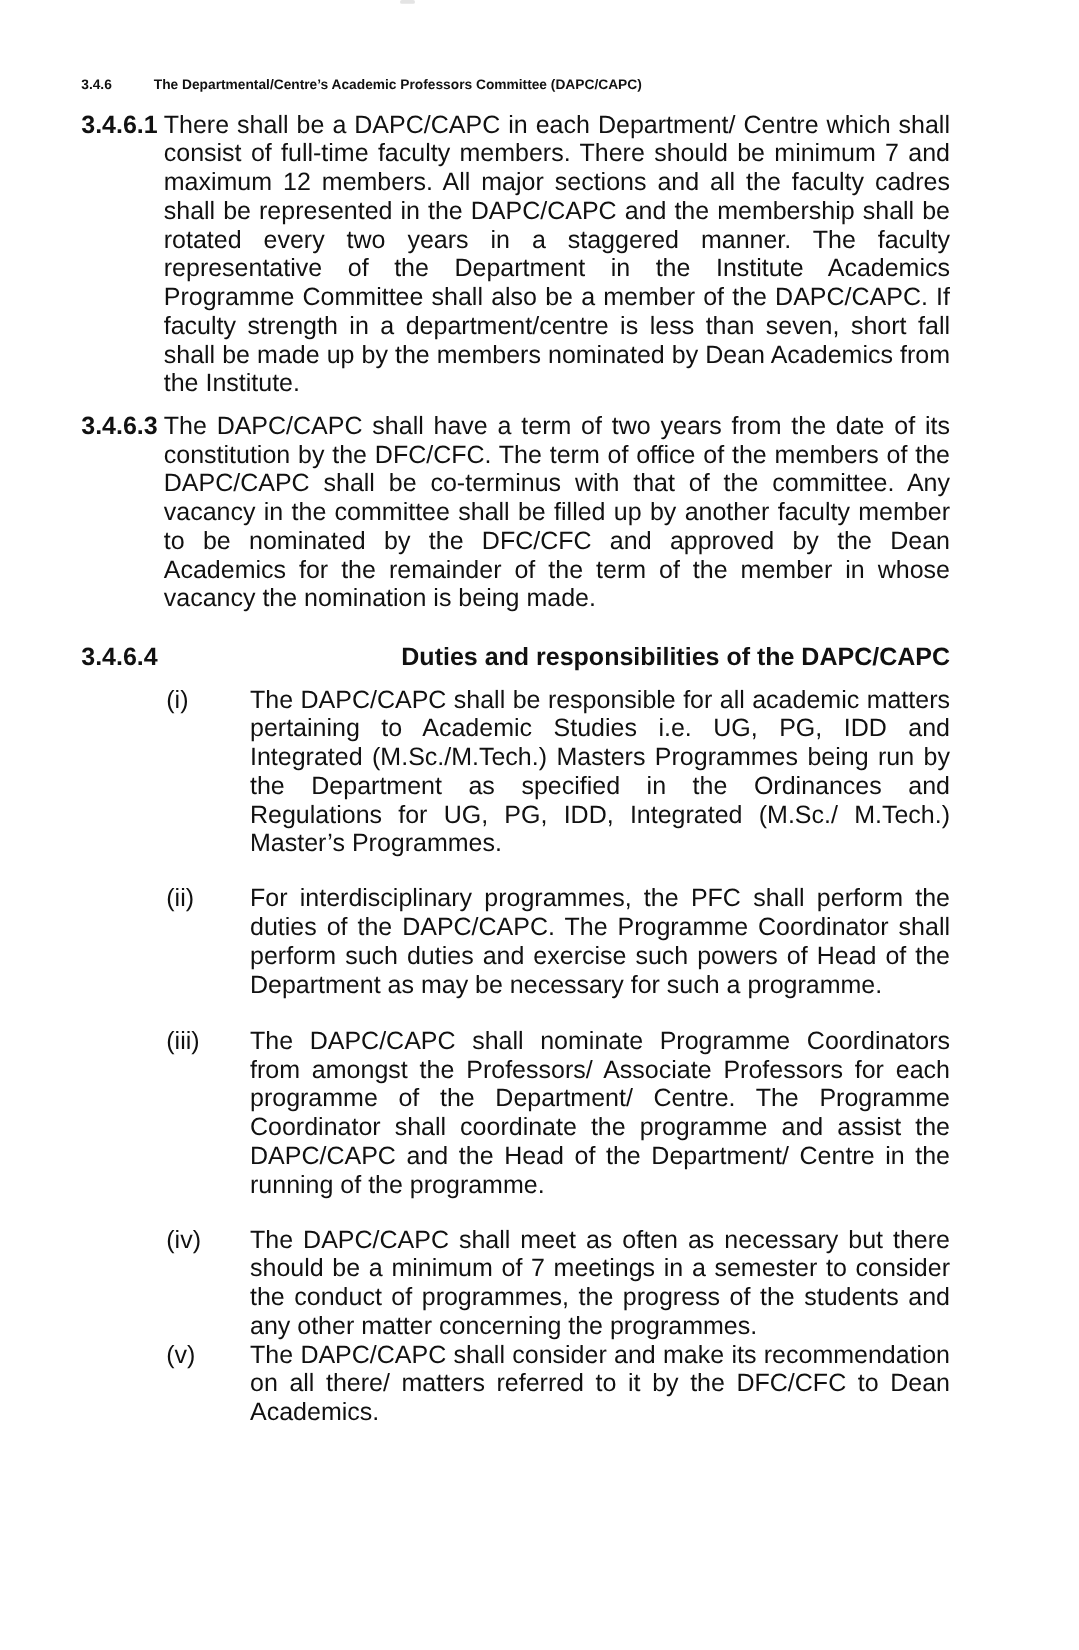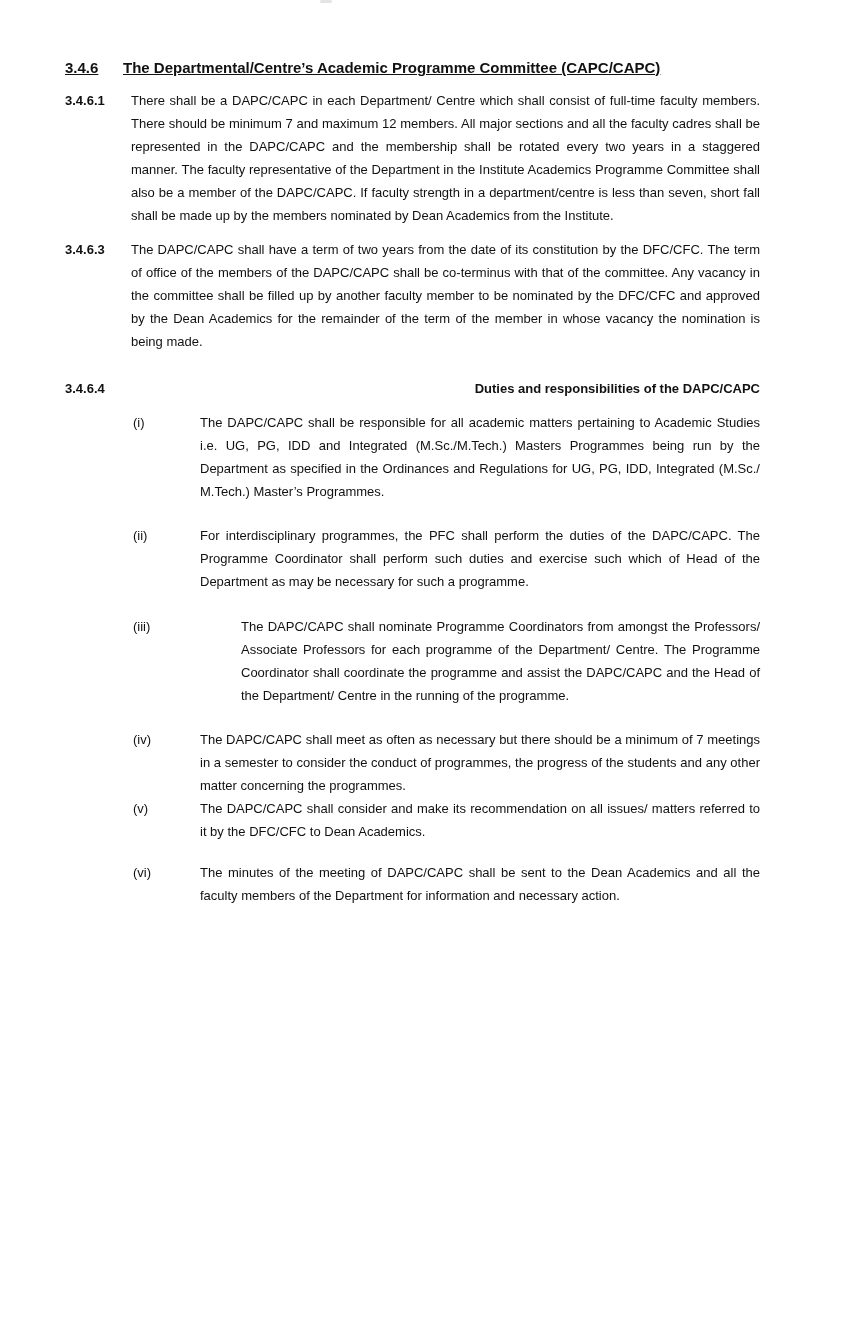--- a/index.html
+++ b/index.html
@@ -30,59 +30,58 @@
     left: 65px;
     top: 53px;
     width: 695px;
   }
   .row { display: flex; align-items: flex-start; }
   .num {
     font-weight: 700;
     flex: 0 0 66px;
   }
   .heading {
-    font-size: 15px;
+    font-size: 11px;
     line-height: 30px;
     font-weight: 700;
     margin-bottom: 6px;
-    text-decoration: underline;
   }
   .heading .num { flex: 0 0 58px; }
   .htext { flex: 1 1 auto; }
   .para, .li, .subheading {
-    font-size: 13px;
+    font-size: 20px;
     line-height: 23px;
   }
   .ptext { flex: 1 1 auto; text-align: justify; }
   .subheading { font-weight: 700; margin-bottom: 11px; margin-top: 24px; }
   .subheading .htext { text-align: right; }
   .p-1 { margin-bottom: 11px; }
   .p-2 { margin-bottom: 24px; }
   .p-3 { }
   .li { margin-left: 68px; }
   .limarker { flex: 0 0 67px; font-weight: 400; }
   .litext { flex: 1 1 auto; text-align: justify; }
   .li-1 { margin-bottom: 21px; }
   .li-2 { margin-bottom: 22px; justify-content: flex-end; }
-  .li-3 { margin-bottom: 21px; gap: 41px; }
+  .li-3 { margin-bottom: 21px; }
   .li-4 { }
   .li-5 { margin-bottom: 18px; }
   .li-6 { margin-bottom: 0; }
 </style>
 </head>
 <body>
 
 <div class="page">
   <div class="scan-artifact"></div>
 
   <div class="content">
 
     <div class="row heading">
       <span class="num">3.4.6</span>
-      <span class="htext">The Departmental/Centre’s Academic Programme Committee (CAPC/CAPC)</span>
+      <span class="htext">The Departmental/Centre’s Academic Professors Committee (DAPC/CAPC)</span>
     </div>
 
     <div class="row para p-1">
       <span class="num">3.4.6.1</span>
       <span class="ptext">There shall be a DAPC/CAPC in each Department/ Centre which shall consist of full-time faculty members. There should be minimum 7 and maximum 12 members. All major sections and all the faculty cadres shall be represented in the DAPC/CAPC and the membership shall be rotated every two years in a staggered manner.  The faculty representative of the Department in the Institute Academics Programme Committee shall also be a member of the DAPC/CAPC. If faculty strength in a department/centre is less than seven, short fall shall be made up by the members nominated by Dean Academics from the Institute.</span>
     </div>
 
 
     <div class="row para p-3">
       <span class="num">3.4.6.3</span>
@@ -94,37 +93,33 @@
       <span class="htext">Duties and responsibilities of the DAPC/CAPC</span>
     </div>
 
     <div class="row li li-1">
       <span class="limarker">(i)</span>
       <span class="litext">The DAPC/CAPC shall be responsible for all academic matters pertaining to Academic Studies i.e. UG, PG, IDD and Integrated (M.Sc./M.Tech.) Masters Programmes being run by the Department as specified in the Ordinances and Regulations for UG, PG, IDD, Integrated  (M.Sc./ M.Tech.) Master’s Programmes.</span>
     </div>
 
     <div class="row li li-2">
       <span class="limarker">(ii)</span>
-      <span class="litext">For interdisciplinary programmes, the PFC shall perform the duties of the DAPC/CAPC. The Programme Coordinator shall perform such duties and exercise such which of Head of the Department as may be necessary for such a programme.</span>
+      <span class="litext">For interdisciplinary programmes, the PFC shall perform the duties of the DAPC/CAPC. The Programme Coordinator shall perform such duties and exercise such powers of Head of the Department as may be necessary for such a programme.</span>
     </div>
 
     <div class="row li li-3">
       <span class="limarker">(iii)</span>
       <span class="litext">The DAPC/CAPC shall nominate Programme Coordinators from amongst the Professors/ Associate Professors for each programme of the Department/ Centre. The Programme Coordinator shall coordinate the programme and assist the DAPC/CAPC and the Head of the Department/ Centre in the running of the programme.</span>
     </div>
 
     <div class="row li li-4">
       <span class="limarker">(iv)</span>
       <span class="litext">The DAPC/CAPC shall meet as often as necessary but there should be a minimum of 7 meetings in a semester to consider the conduct of programmes, the progress of the students and any other matter concerning the programmes.</span>
     </div>
 
     <div class="row li li-5">
       <span class="limarker">(v)</span>
-      <span class="litext">The DAPC/CAPC shall consider and make its recommendation on all issues/ matters referred to it by the DFC/CFC to Dean Academics.</span>
+      <span class="litext">The DAPC/CAPC shall consider and make its recommendation on all there/ matters referred to it by the DFC/CFC to Dean Academics.</span>
     </div>
 
-    <div class="row li li-6">
-      <span class="limarker">(vi)</span>
-      <span class="litext">The minutes of the meeting of DAPC/CAPC shall be sent to the Dean Academics and all the faculty members of the Department for information and necessary action.</span>
-    </div>
 
   </div>
 </div>
 
 </body></html>

